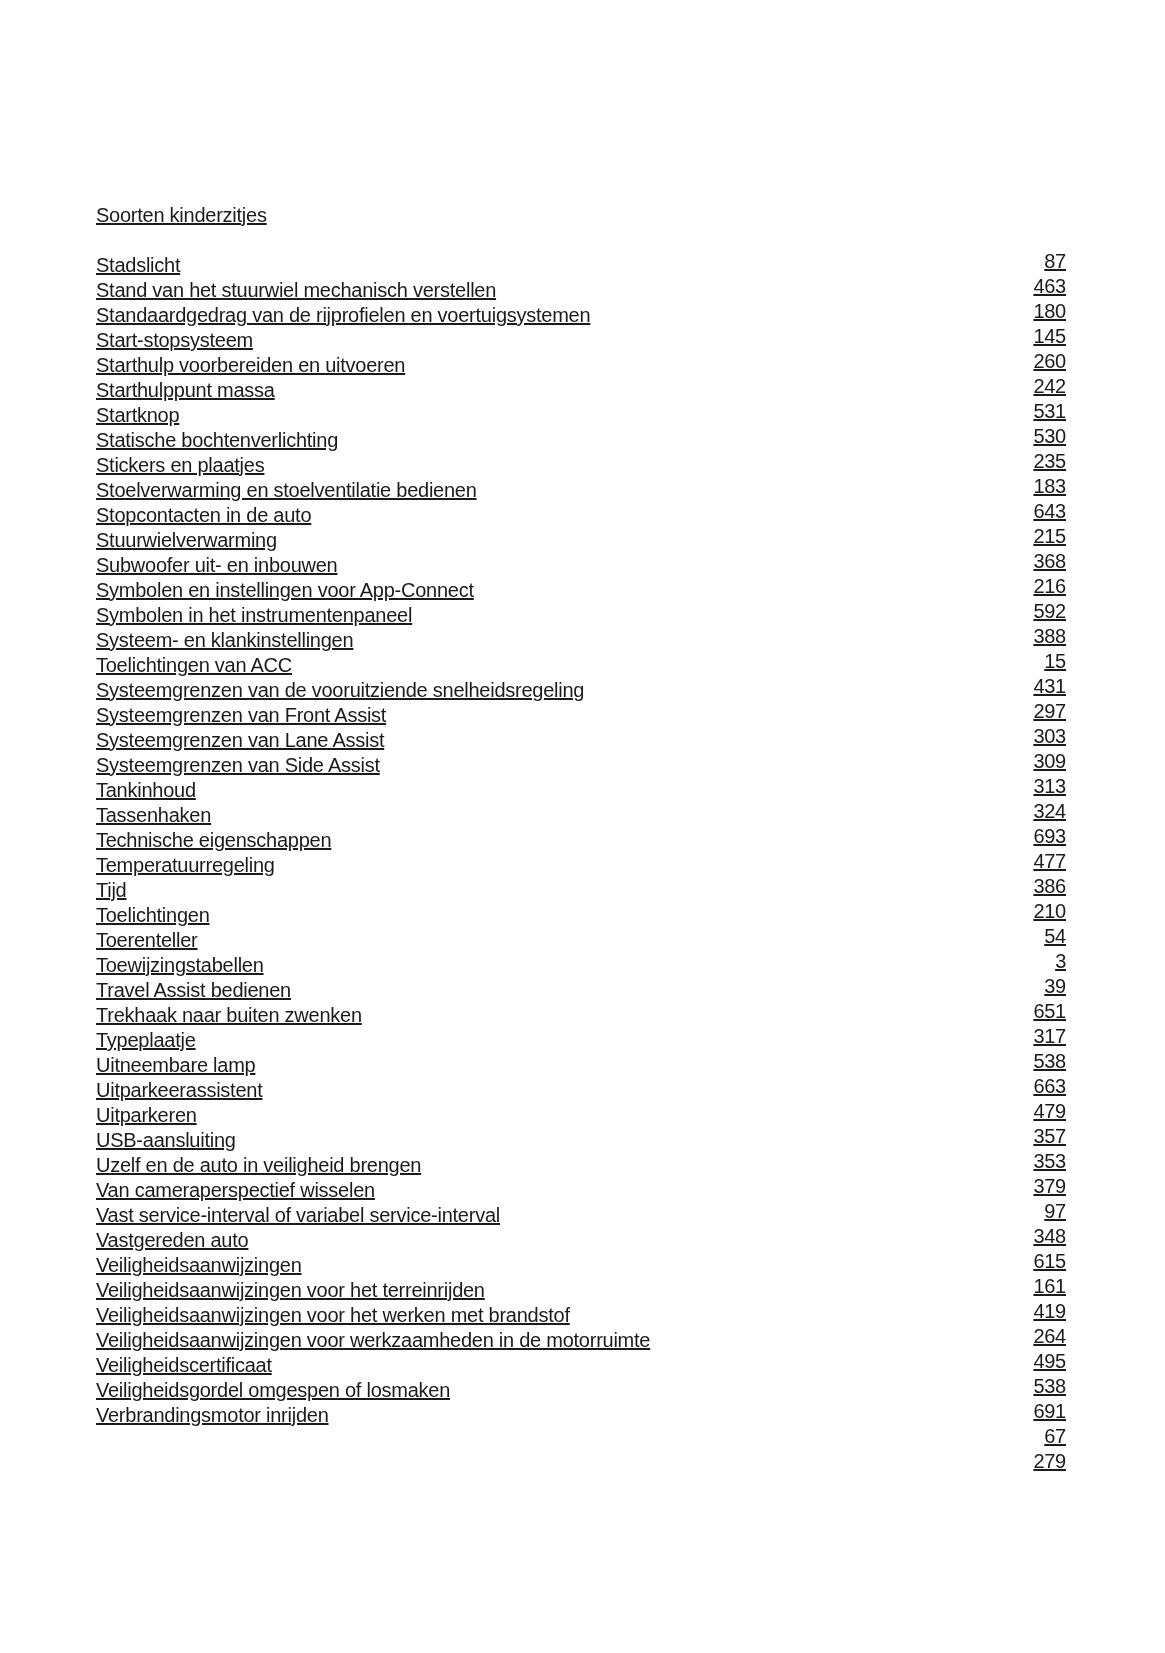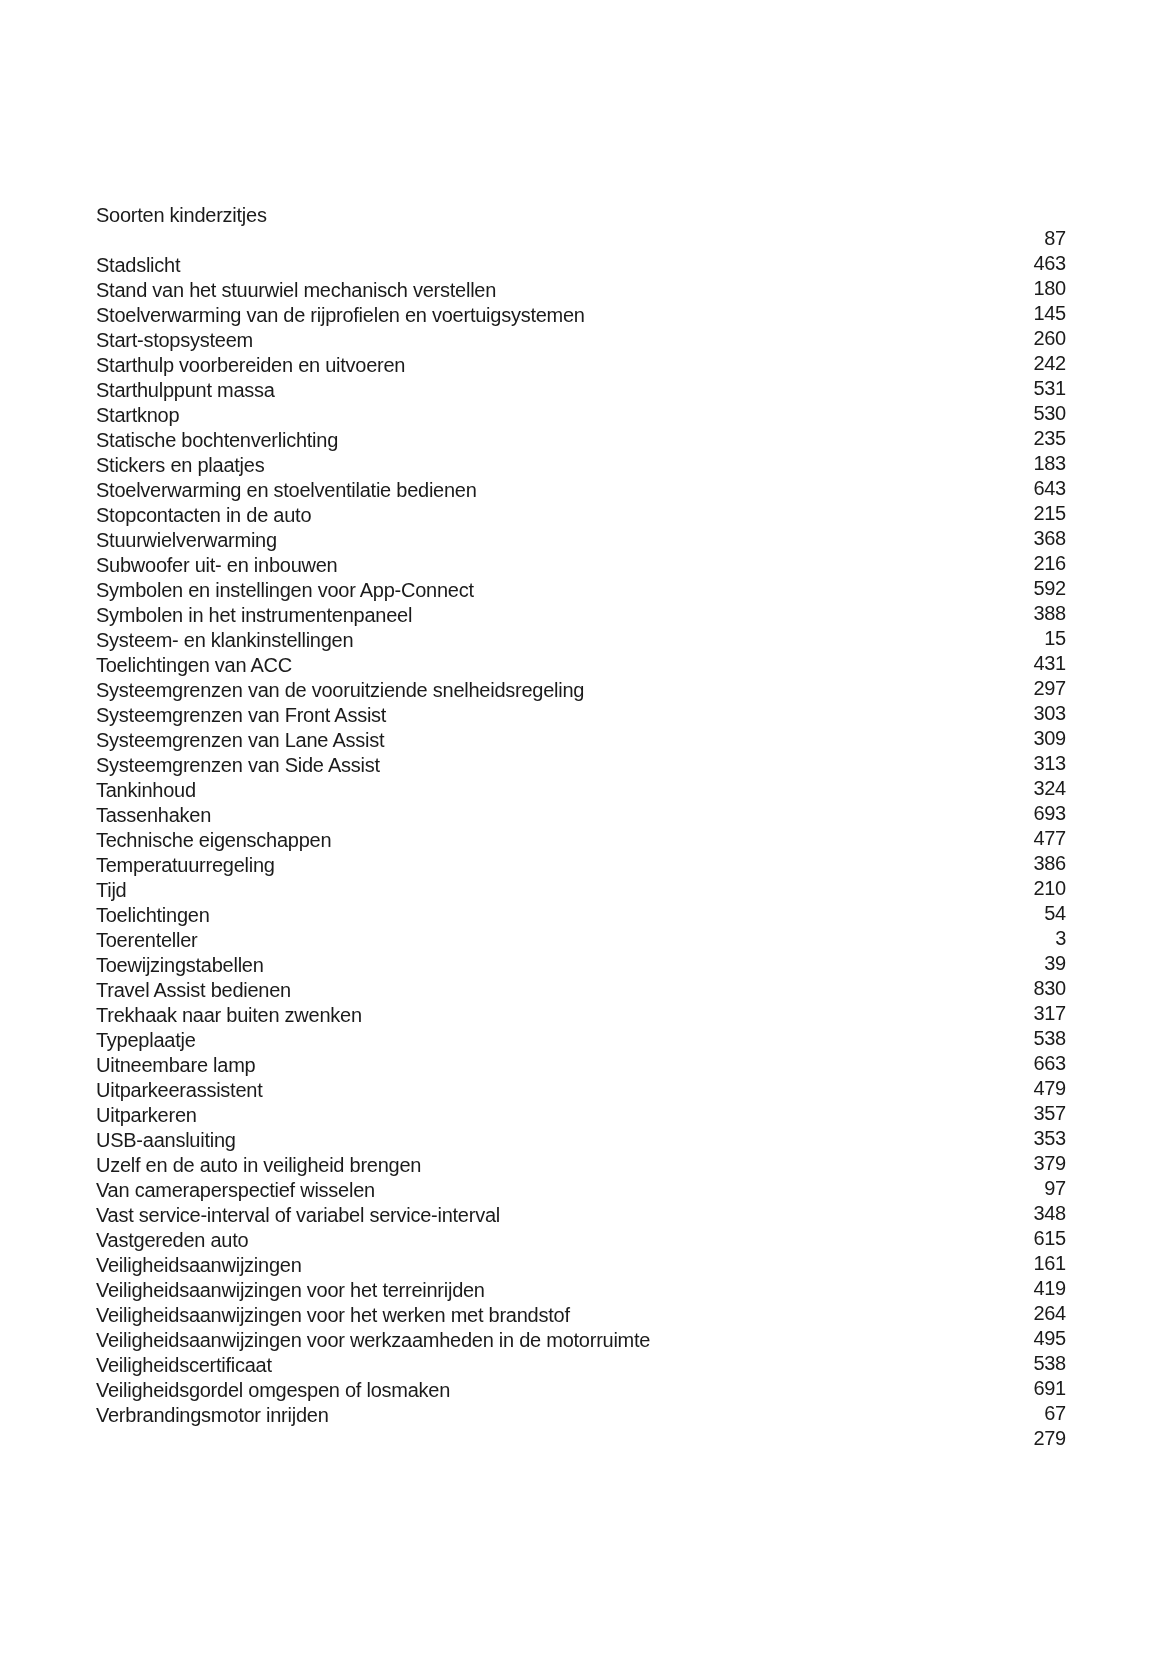--- a/index.html
+++ b/index.html
@@ -18,23 +18,24 @@
     font-size: 20px;
     line-height: 25px;
     color: #1b1b1b;
     overflow: hidden;
   }
   .toc {
     width: 100%;
   }
   .row {
     display: flex;
-    align-items: center;
+    align-items: flex-start;
     height: 25px;
     white-space: nowrap;
+    text-decoration: underline;
   }
   .label {
     flex: 0 0 auto;
     letter-spacing: -0.25px;
   }
   .leader {
     flex: 1 1 auto;
     margin: 0 5px 0 7px;
     background-image: repeating-linear-gradient(to right, #1b1b1b 0 5px, transparent 5px 11px);
     background-size: 100% 3px;
@@ -71,21 +72,21 @@
     <span class="pagenum">180</span>
   </div>
 
   <div class="row">
     <span class="label">Stand van het stuurwiel mechanisch verstellen</span>
     <span class="leader"></span>
     <span class="pagenum">145</span>
   </div>
 
   <div class="row">
-    <span class="label">Stoelverwarming van de rijprofielen en voertuigsystemen</span>
+    <span class="label">Standaardgedrag van de rijprofielen en voertuigsystemen</span>
     <span class="leader"></span>
     <span class="pagenum">260</span>
   </div>
 
   <div class="row">
     <span class="label">Start-stopsysteem</span>
     <span class="leader"></span>
     <span class="pagenum">242</span>
   </div>
 
@@ -229,21 +230,21 @@
 
   <div class="row">
     <span class="label">Toerenteller</span>
     <span class="leader"></span>
     <span class="pagenum">39</span>
   </div>
 
   <div class="row">
     <span class="label">Toewijzingstabellen</span>
     <span class="leader"></span>
-    <span class="pagenum">830</span>
+    <span class="pagenum">651</span>
   </div>
 
   <div class="row">
     <span class="label">Travel Assist bedienen</span>
     <span class="leader"></span>
     <span class="pagenum">317</span>
   </div>
 
   <div class="row">
     <span class="label">Trekhaak naar buiten zwenken</span>

